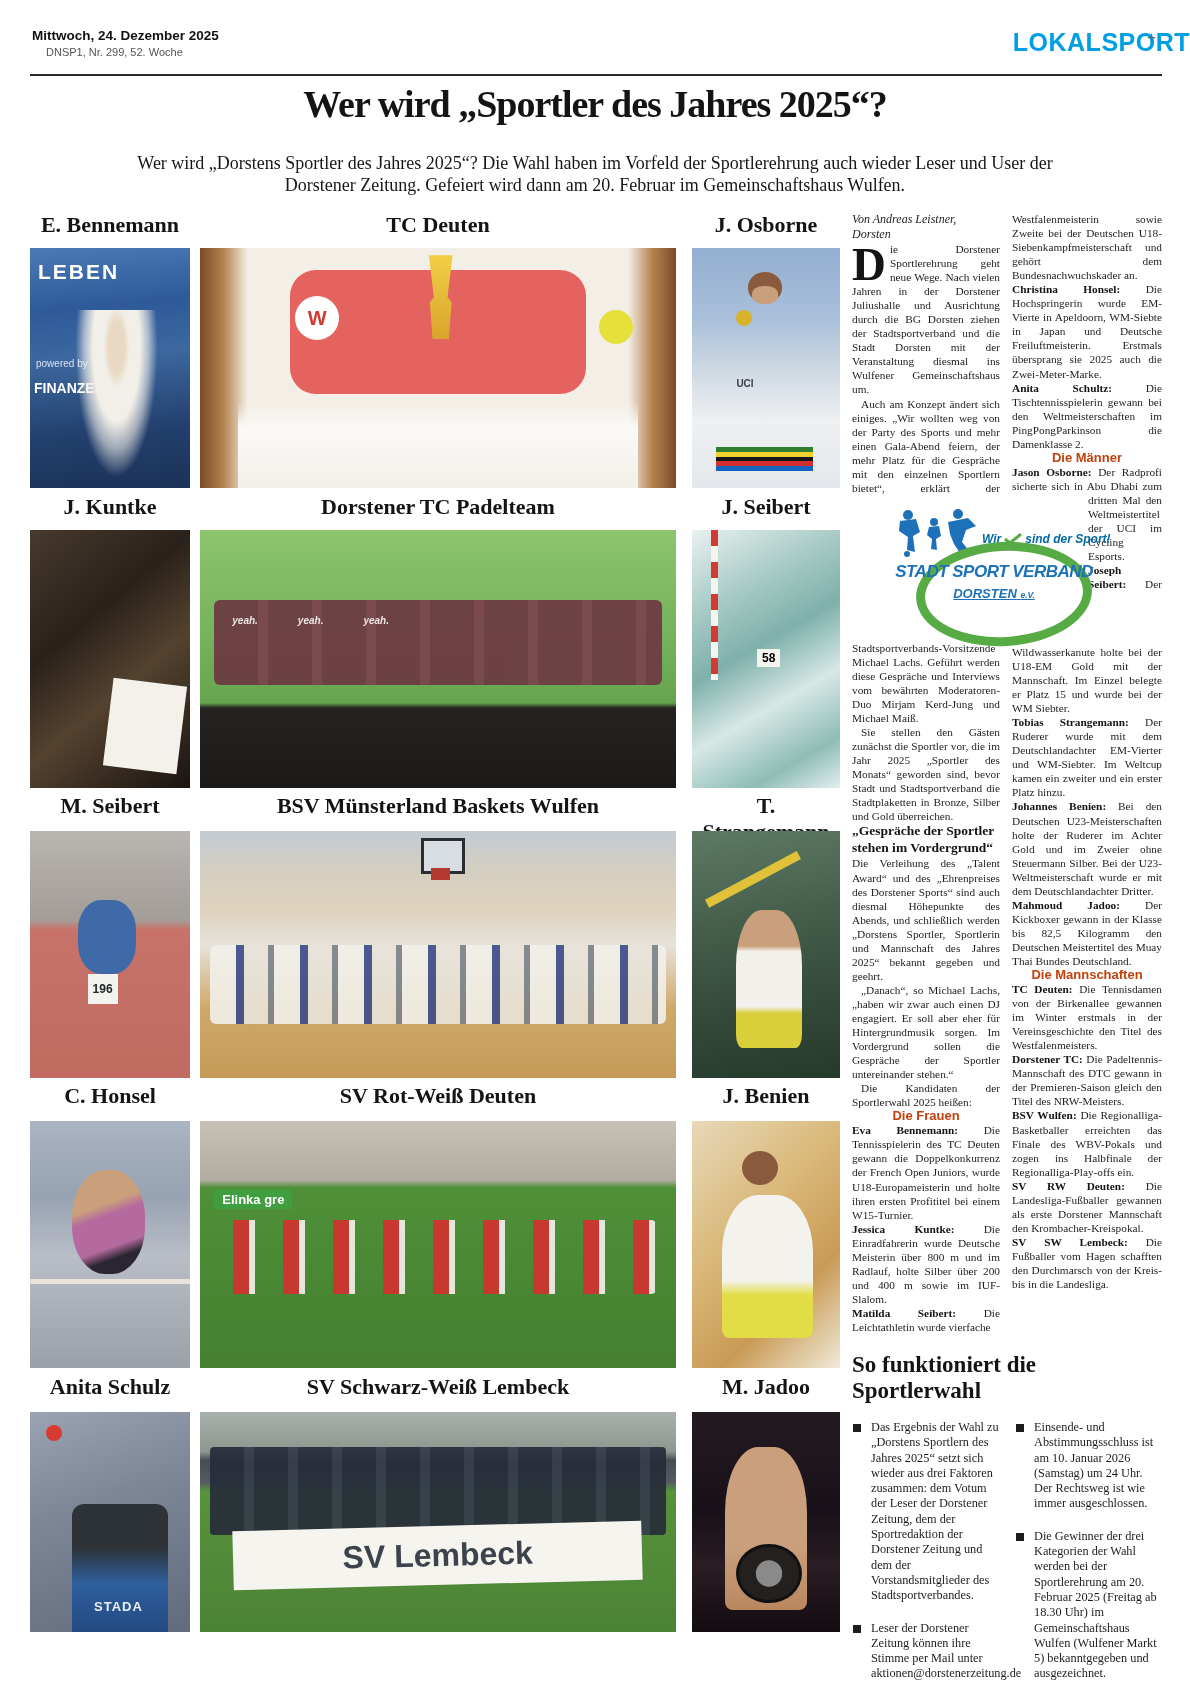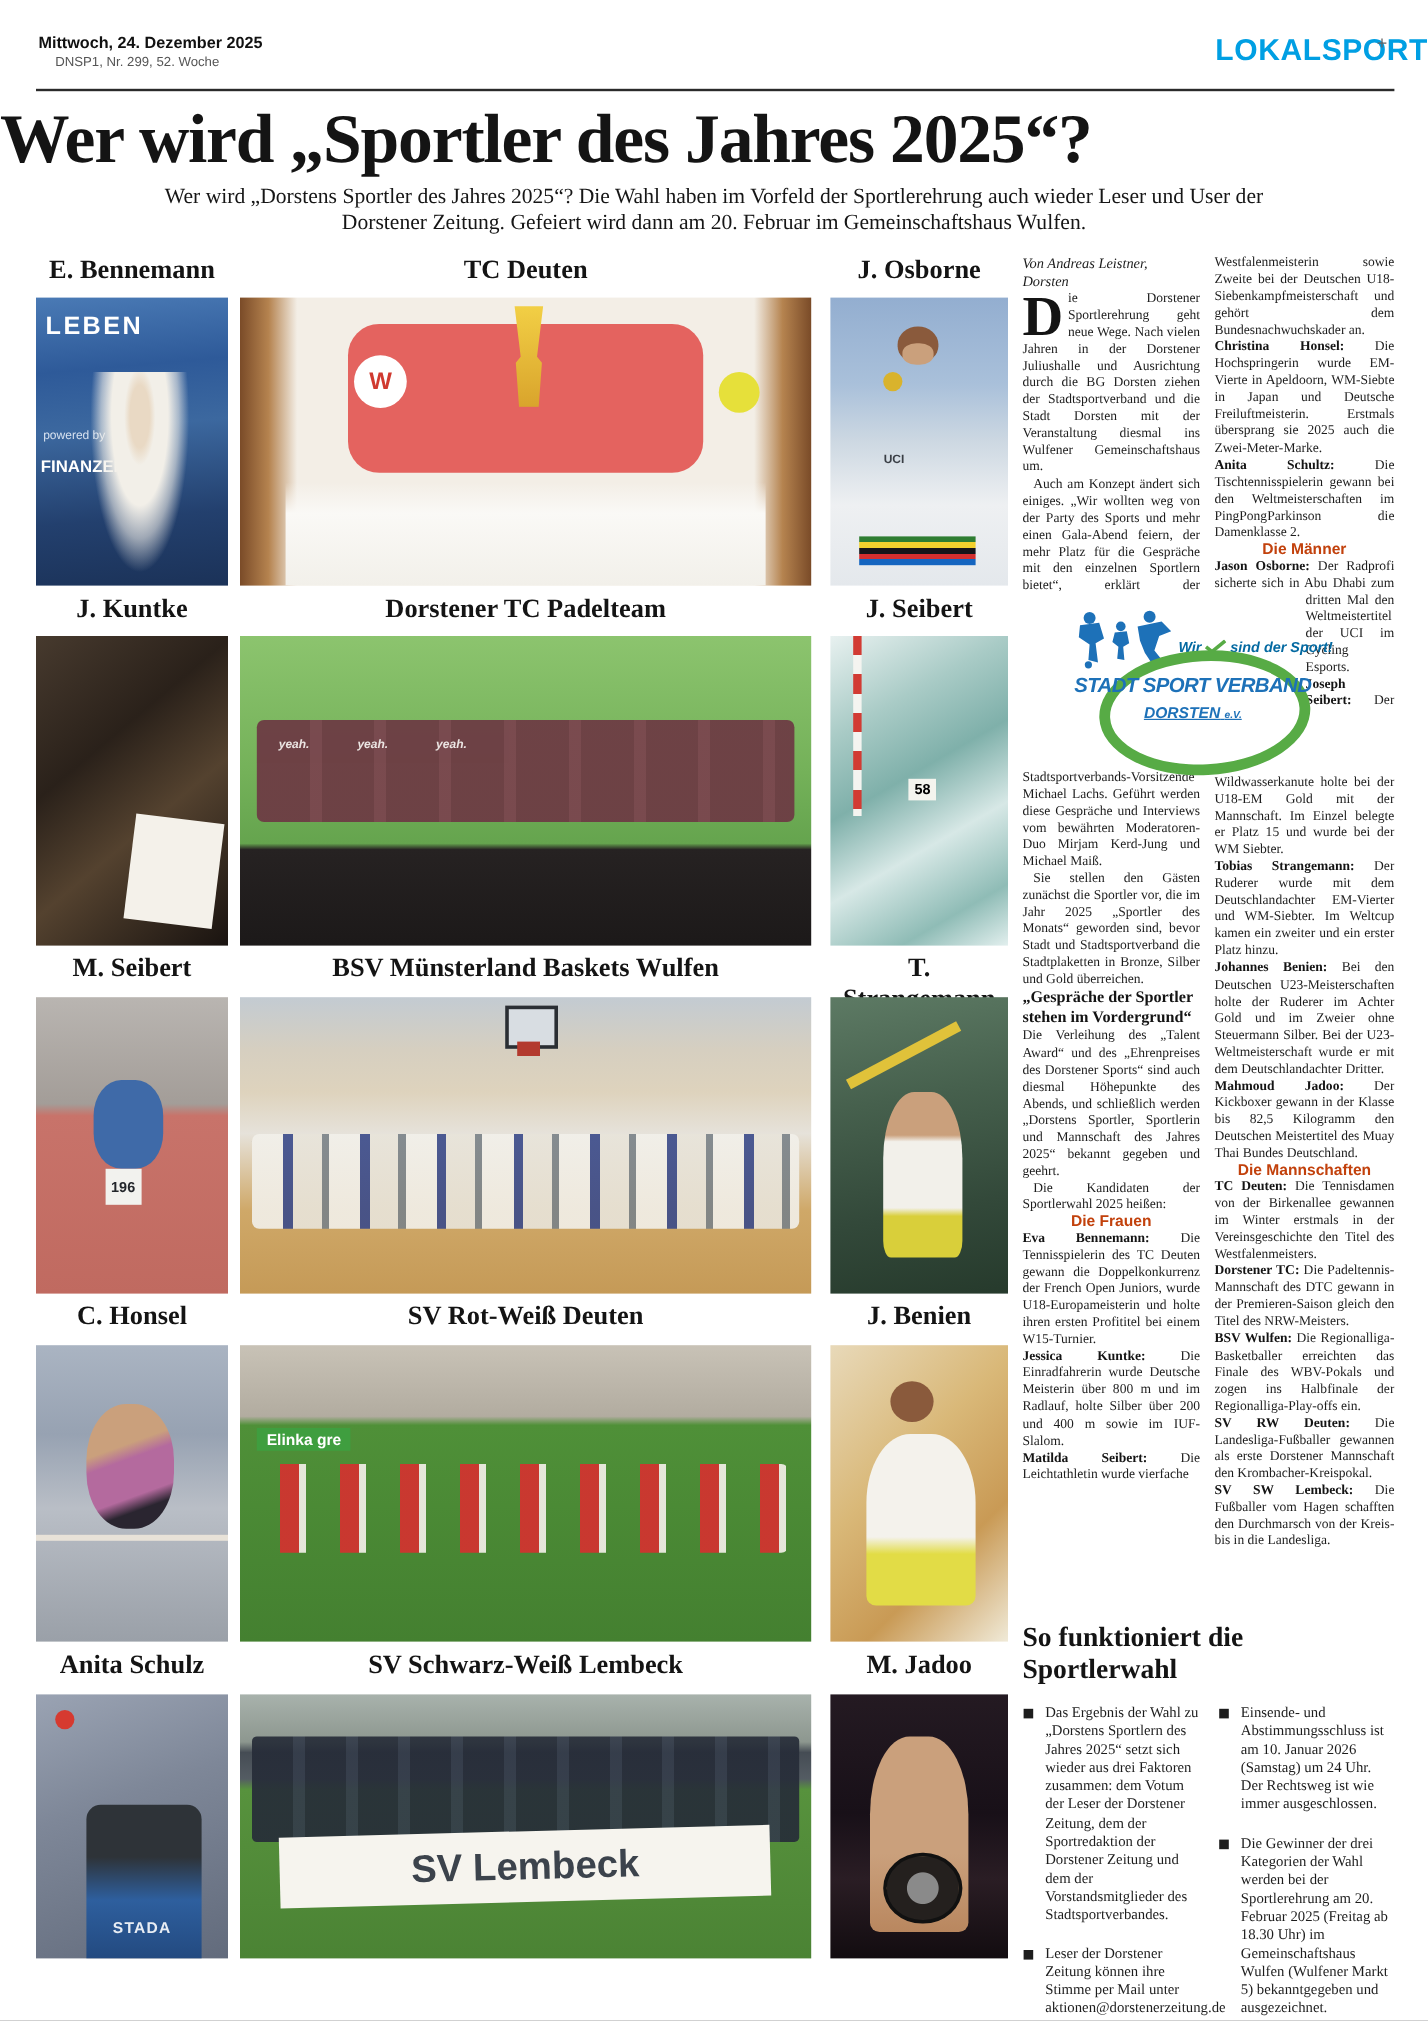--- a/index.html
+++ b/index.html
@@ -12,22 +12,22 @@
   .mast-issue{position:absolute;left:46px;top:46px;font-family:"Liberation Sans",sans-serif;
               font-size:11px;color:#555;}
   .mast-section{position:absolute;left:0;top:28px;width:100%;text-align:right;
                 font-family:"Liberation Sans",sans-serif;font-weight:bold;font-size:25px;
                 letter-spacing:.5px;color:#009fe3;}
   .mast-plus{position:absolute;right:34px;top:28px;font-family:"Liberation Sans",sans-serif;
              font-size:15px;color:#666;}
   .mast-rule{position:absolute;left:30px;top:74px;width:1132px;height:2px;background:#2b2b2b;}
 
   
-  .headline{position:absolute;left:0;top:82px;width:100%;text-align:left;
-            font-weight:bold;font-size:58px;letter-spacing:-1px;color:#141414;}
+  .headline{position:absolute;left:0;top:82px;width:100%;text-align:center;
+            font-weight:bold;font-size:38px;letter-spacing:-1px;color:#141414;}
   .deck{position:absolute;left:115px;top:152px;width:960px;text-align:center;
         font-size:18px;line-height:22px;color:#161616;}
 
   
   .cap{position:absolute;font-weight:bold;font-size:22px;color:#141414;text-align:center;}
   .photo{position:absolute;overflow:hidden;background:#ccc;}
   .colA{left:30px;width:160px;}  .colB{left:200px;width:476px;} .colC{left:692px;width:148px;}
   .capR1{top:212px;} .capR2{top:494px;} .capR3{top:793px;} .capR4{top:1083px;} .capR5{top:1374px;}
   .phR1{top:248px;height:240px;} .phR2{top:530px;height:258px;} .phR3{top:831px;height:247px;}
   .phR4{top:1121px;height:247px;} .phR5{top:1412px;height:220px;}
@@ -271,20 +271,21 @@
 
   <div class="colD">
     <p class="byline"><span>Von Andreas Leistner,</span><br>
       <span>Dorsten</span></p>
     <p><span class="dc">D</span><span>ie Dorstener Sportlerehrung geht neue Wege. Nach vielen Jahren in der Dorstener Juliushalle und Ausrichtung durch die BG Dorsten ziehen der Stadtsportverband und die Stadt Dorsten mit der Veranstaltung diesmal ins Wulfener Gemeinschaftshaus um.</span></p>
     <p class="ind"><span>Auch am Konzept ändert sich einiges. „Wir wollten weg von der Party des Sports und mehr einen Gala-Abend feiern, der mehr Platz für die Gespräche mit den einzelnen Sportlern bietet“, erklärt der</span>
       <span class="sp-r"></span><span>Stadtsportverbands-Vorsitzende Michael Lachs. Geführt werden diese Gespräche und Interviews vom bewährten Moderatoren-Duo Mirjam Kerd-Jung und Michael Maiß.</span></p>
     <p class="ind">Sie stellen den Gästen zunächst die Sportler vor, die im Jahr 2025 „Sportler des Monats“ geworden sind, bevor Stadt und Stadtsportverband die Stadtplaketten in Bronze, Silber und Gold überreichen.</p>
     <p class="subhead">„Gespräche der Sportler stehen im Vordergrund“</p>
     <p>Die Verleihung des „Talent Award“ und des „Ehrenpreises des Dorstener Sports“ sind auch diesmal Höhepunkte des Abends, und schließlich werden „Dorstens Sportler, Sportlerin und Mannschaft des Jahres 2025“ bekannt gegeben und geehrt.</p>
+    <p class="ind">„Danach“, so Michael Lachs, „haben wir zwar auch einen DJ engagiert. Er soll aber eher für Hintergrundmusik sorgen. Im Vordergrund sollen die Gespräche der Sportler untereinander stehen.“</p>
     <p class="ind">Die Kandidaten der Sportlerwahl 2025 heißen:</p>
     <p class="kicker">Die Frauen</p>
     <p class="entry"><b>Eva Bennemann:</b><span> Die Tennisspielerin des TC Deuten gewann die Doppelkonkurrenz der French Open Juniors, wurde U18-Europameisterin und holte ihren ersten Profititel bei einem W15-Turnier.</span></p>
     <p class="entry"><b>Jessica Kuntke:</b><span> Die Einradfahrerin wurde Deutsche Meisterin über 800 m und im Radlauf, holte Silber über 200 und 400 m sowie im IUF-Slalom.</span></p>
     <p class="entry"><b>Matilda Seibert:</b><span> Die Leichtathletin wurde vierfache</span></p>
   </div>
 
   <div class="colE">
     <p>Westfalenmeisterin sowie Zweite bei der Deutschen U18-Siebenkampfmeisterschaft und gehört dem Bundesnachwuchskader an.</p>
     <p class="entry"><b>Christina Honsel:</b><span> Die Hochspringerin wurde EM-Vierte in Apeldoorn, WM-Siebte in Japan und Deutsche Freiluftmeisterin. Erstmals übersprang sie 2025 auch die Zwei-Meter-Marke.</span></p>

